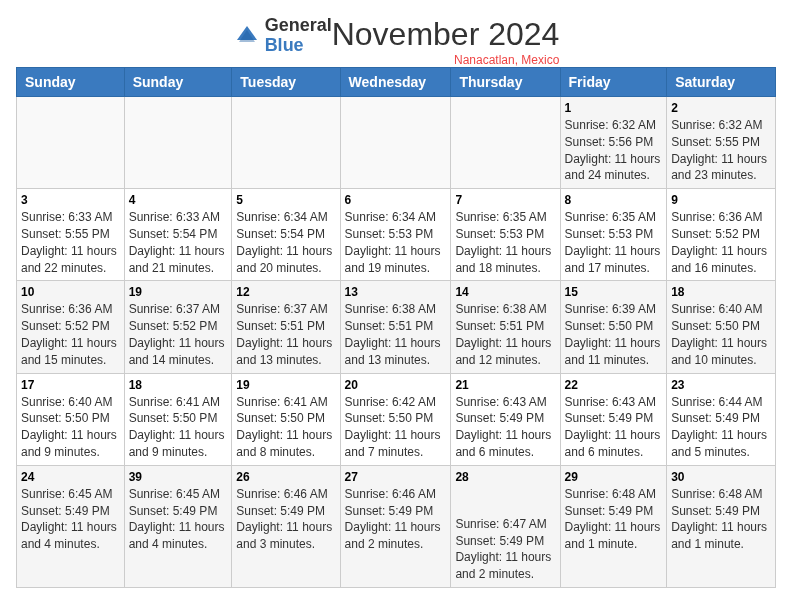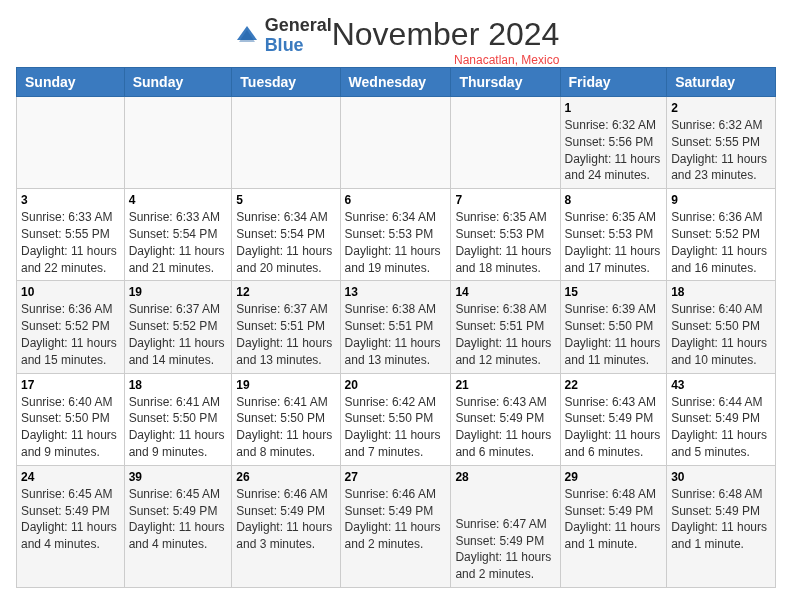--- a/index.html
+++ b/index.html
@@ -259,21 +259,21 @@
 Sunset: 5:49 PM
 Daylight: 11 hours and 6 minutes.</div>
         </td>
         <td>
           <span class="day-num">22</span>
           <div class="day-info" style="white-space: pre-line;">Sunrise: 6:43 AM
 Sunset: 5:49 PM
 Daylight: 11 hours and 6 minutes.</div>
         </td>
         <td>
-          <span class="day-num">43</span>
+          <span class="day-num">23</span>
           <div class="day-info" style="white-space: pre-line;">Sunrise: 6:44 AM
 Sunset: 5:49 PM
 Daylight: 11 hours and 5 minutes.</div>
         </td>
       </tr>
       <tr>
         <td>
           <span class="day-num">24</span>
           <div class="day-info" style="white-space: pre-line;">Sunrise: 6:45 AM
 Sunset: 5:49 PM

